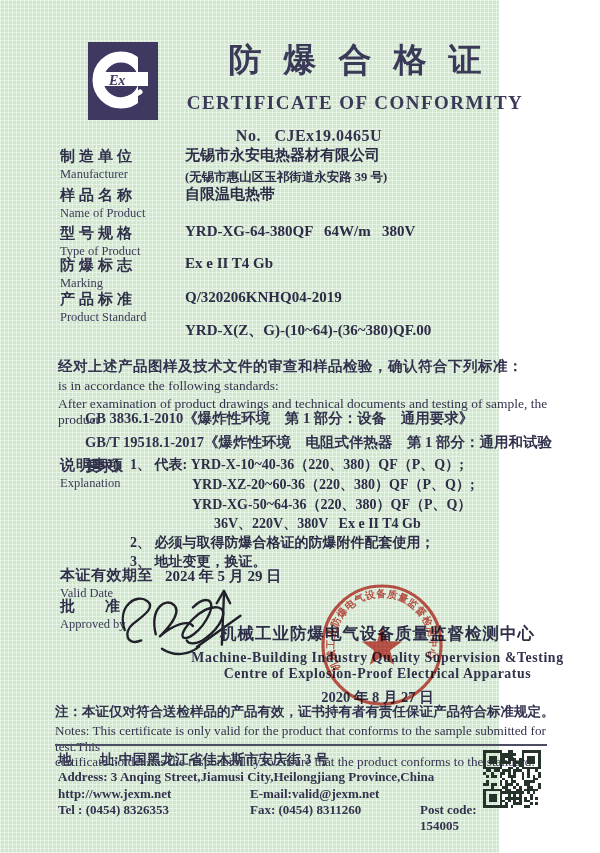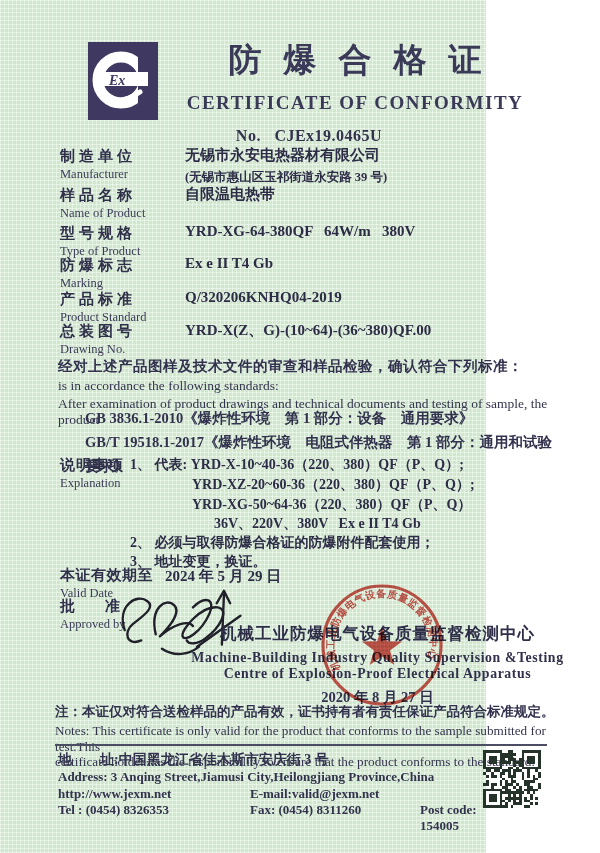--- a/index.html
+++ b/index.html
@@ -3,21 +3,21 @@
 <meta charset="utf-8">
 <style>
   html,body{margin:0;padding:0;}
   body{width:600px;height:853px;overflow:hidden;
     font-family:"Liberation Serif","DejaVu Serif",serif;}
   .page{position:relative;width:486px;height:853px;
     background-color:#cfe7cc;
     background-image:
       repeating-linear-gradient(0deg, rgba(255,255,255,.45) 0 1px, rgba(255,255,255,0) 1px 4px),
       repeating-linear-gradient(90deg, rgba(255,255,255,.45) 0 1px, rgba(255,255,255,0) 1px 4px);
-    color:#32324e;}
+    color:#32324e;padding-left:13px;}
   .abs{position:absolute;}
   
   .title-cn{font-size:33px;font-weight:bold;letter-spacing:22px;color:#3a3a58;white-space:nowrap;}
   .title-en{font-size:19px;font-weight:600;letter-spacing:1.5px;color:#3a3a58;margin-top:9px;}
   .cert-no{font-size:16px;font-weight:600;color:#33334e;margin-top:13px;letter-spacing:.5px;}
   
   .lcn{font-size:15px;font-weight:bold;letter-spacing:4px;color:#30304b;white-space:nowrap;}
   .len{font-size:12.5px;color:#3c3c58;margin-top:1px;white-space:nowrap;}
   .v{font-size:15px;font-weight:600;color:#2c2c46;white-space:pre-wrap;}
   .v2{font-size:12.5px;font-weight:600;color:#2c2c46;margin-top:4px;white-space:pre-wrap;}
@@ -99,24 +99,20 @@
   </div>
 
   <div class="abs" style="left:60px;top:290px;">
     <div class="lcn">产品标准</div>
     <div class="len">Product Standard</div>
   </div>
   <div class="abs" style="left:185px;top:289px;">
     <div class="v">Q/320206KNHQ04-2019</div>
   </div>
 
-  <div class="abs" style="left:60px;top:322px;">
-    <div class="lcn">总装图号</div>
-    <div class="len">Drawing No.</div>
-  </div>
   <div class="abs" style="left:185px;top:321px;">
     <div class="v">YRD-X(Z、G)-(10~64)-(36~380)QF.00</div>
   </div>
 
   <div class="abs" style="left:58px;top:357px;width:500px;">
     <div class="stmt-cn">经对上述产品图样及技术文件的审查和样品检验，确认符合下列标准：</div>
     <div class="stmt-en">is in accordance the following standards:</div>
     <div class="stmt-en">After examination of product drawings and technical documents and testing of sample, the product</div>
   </div>
 

